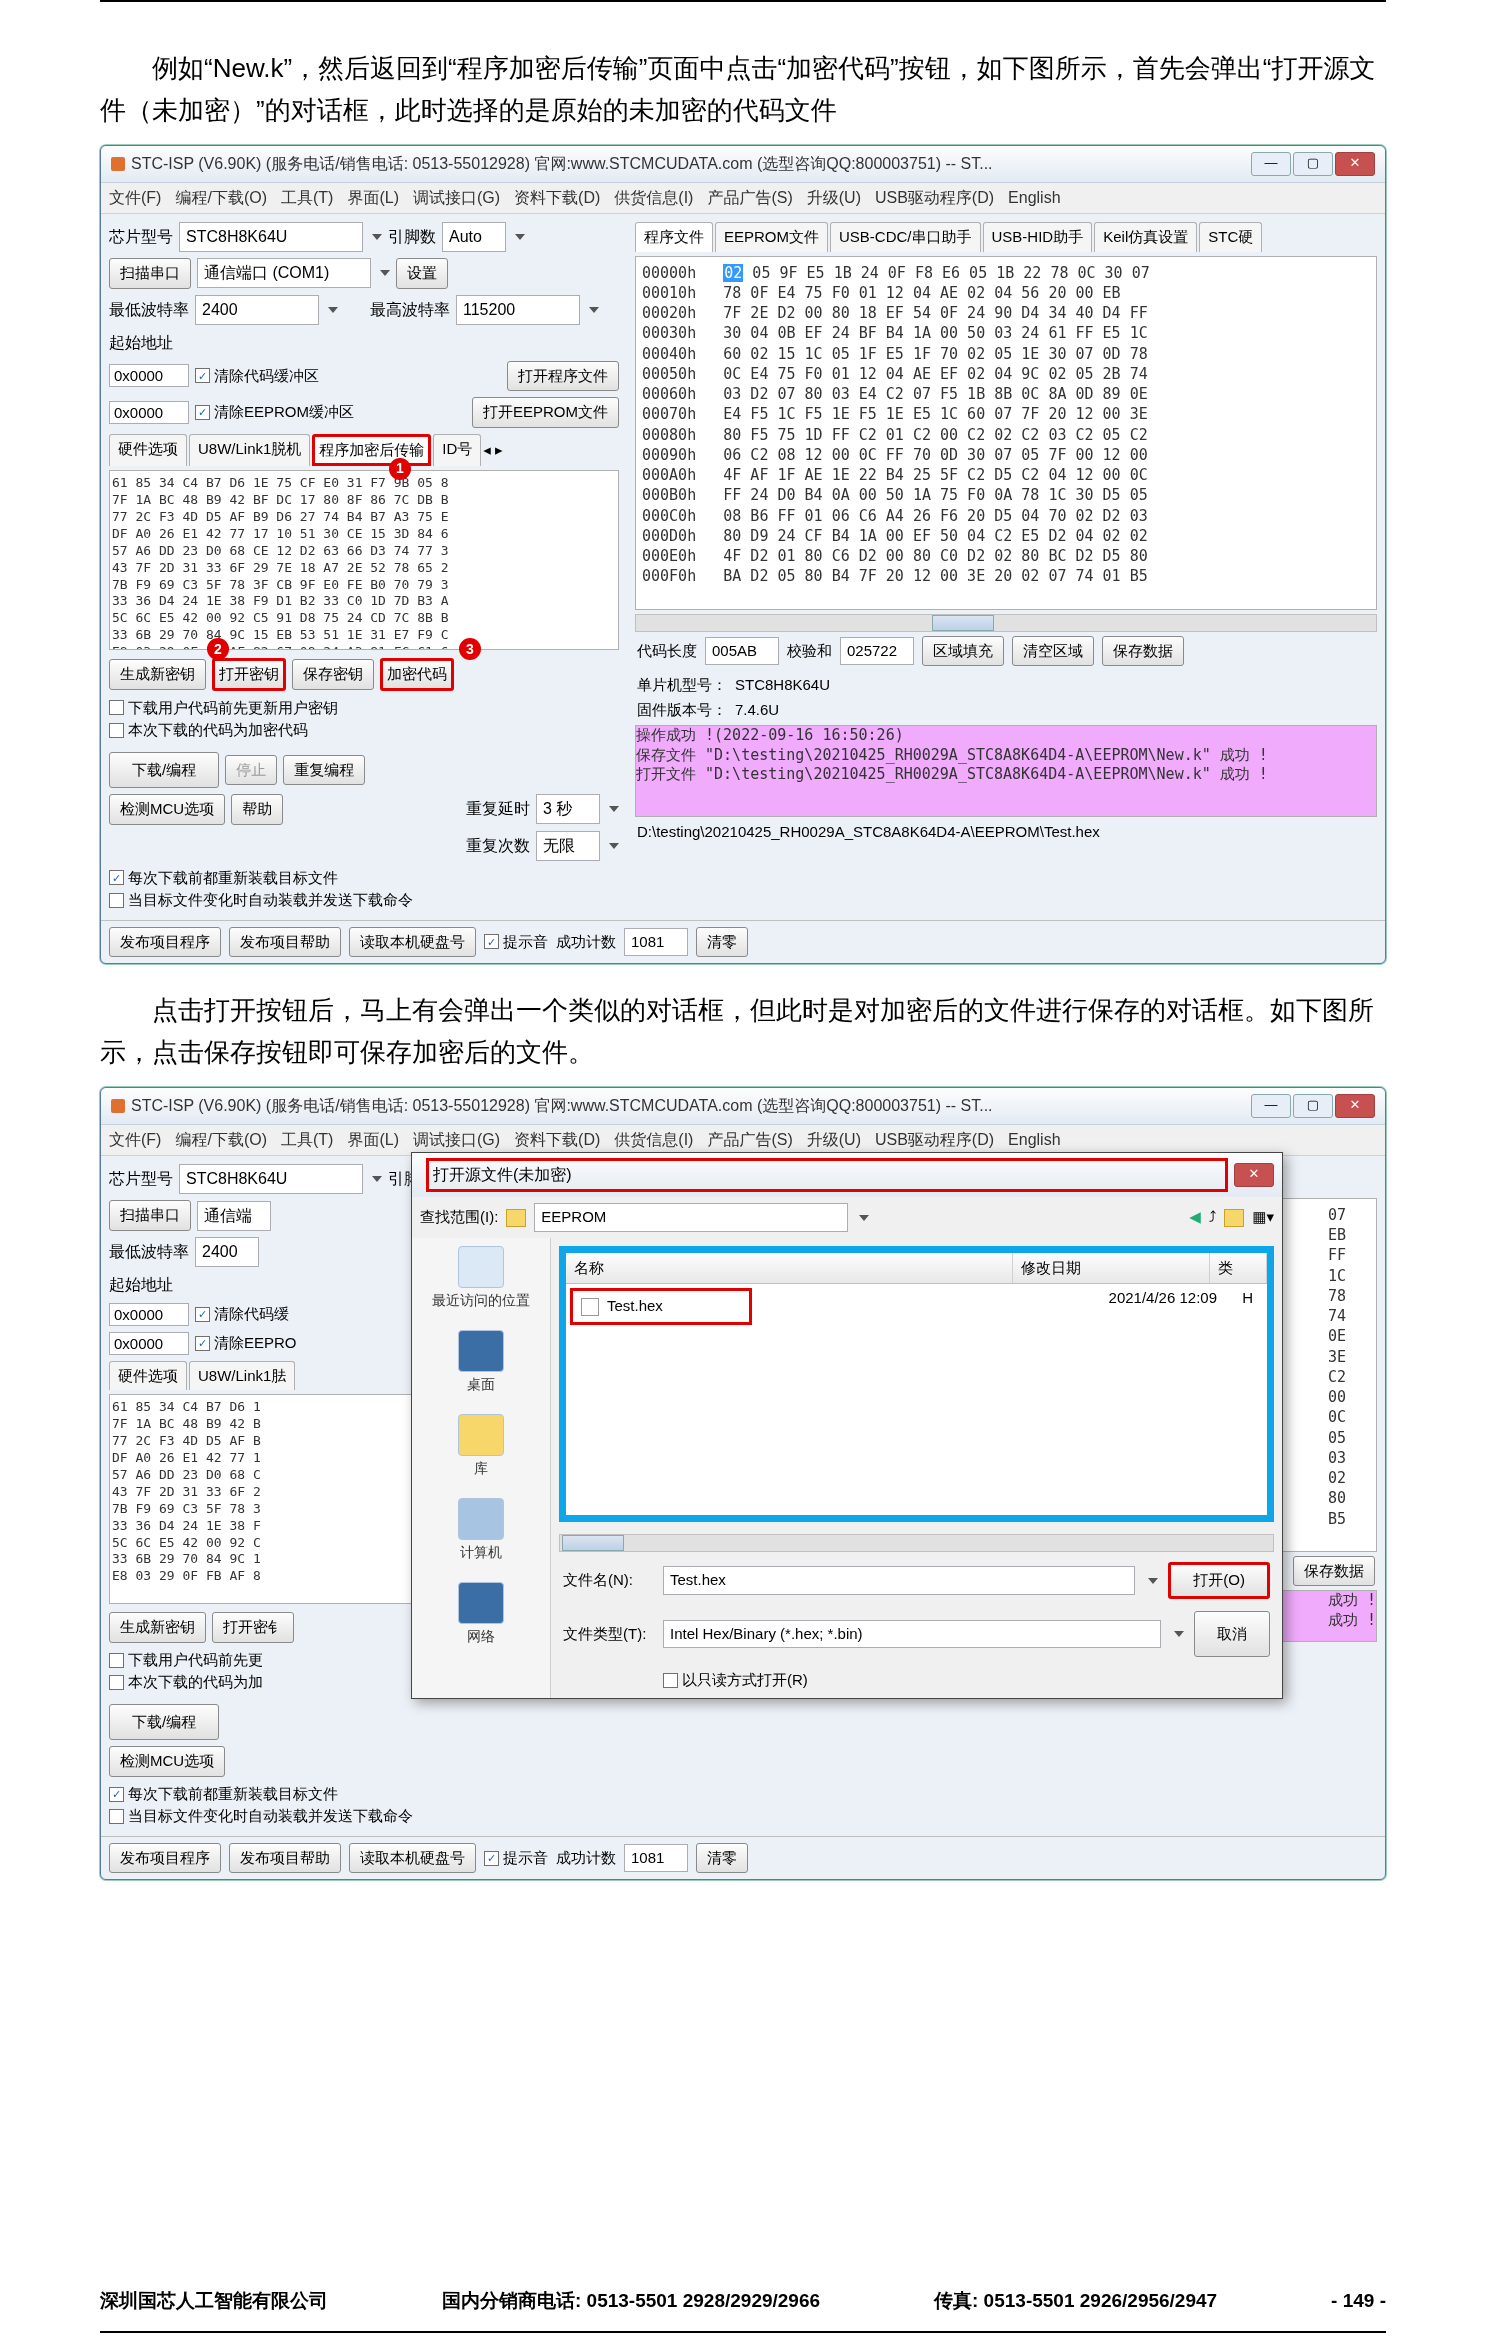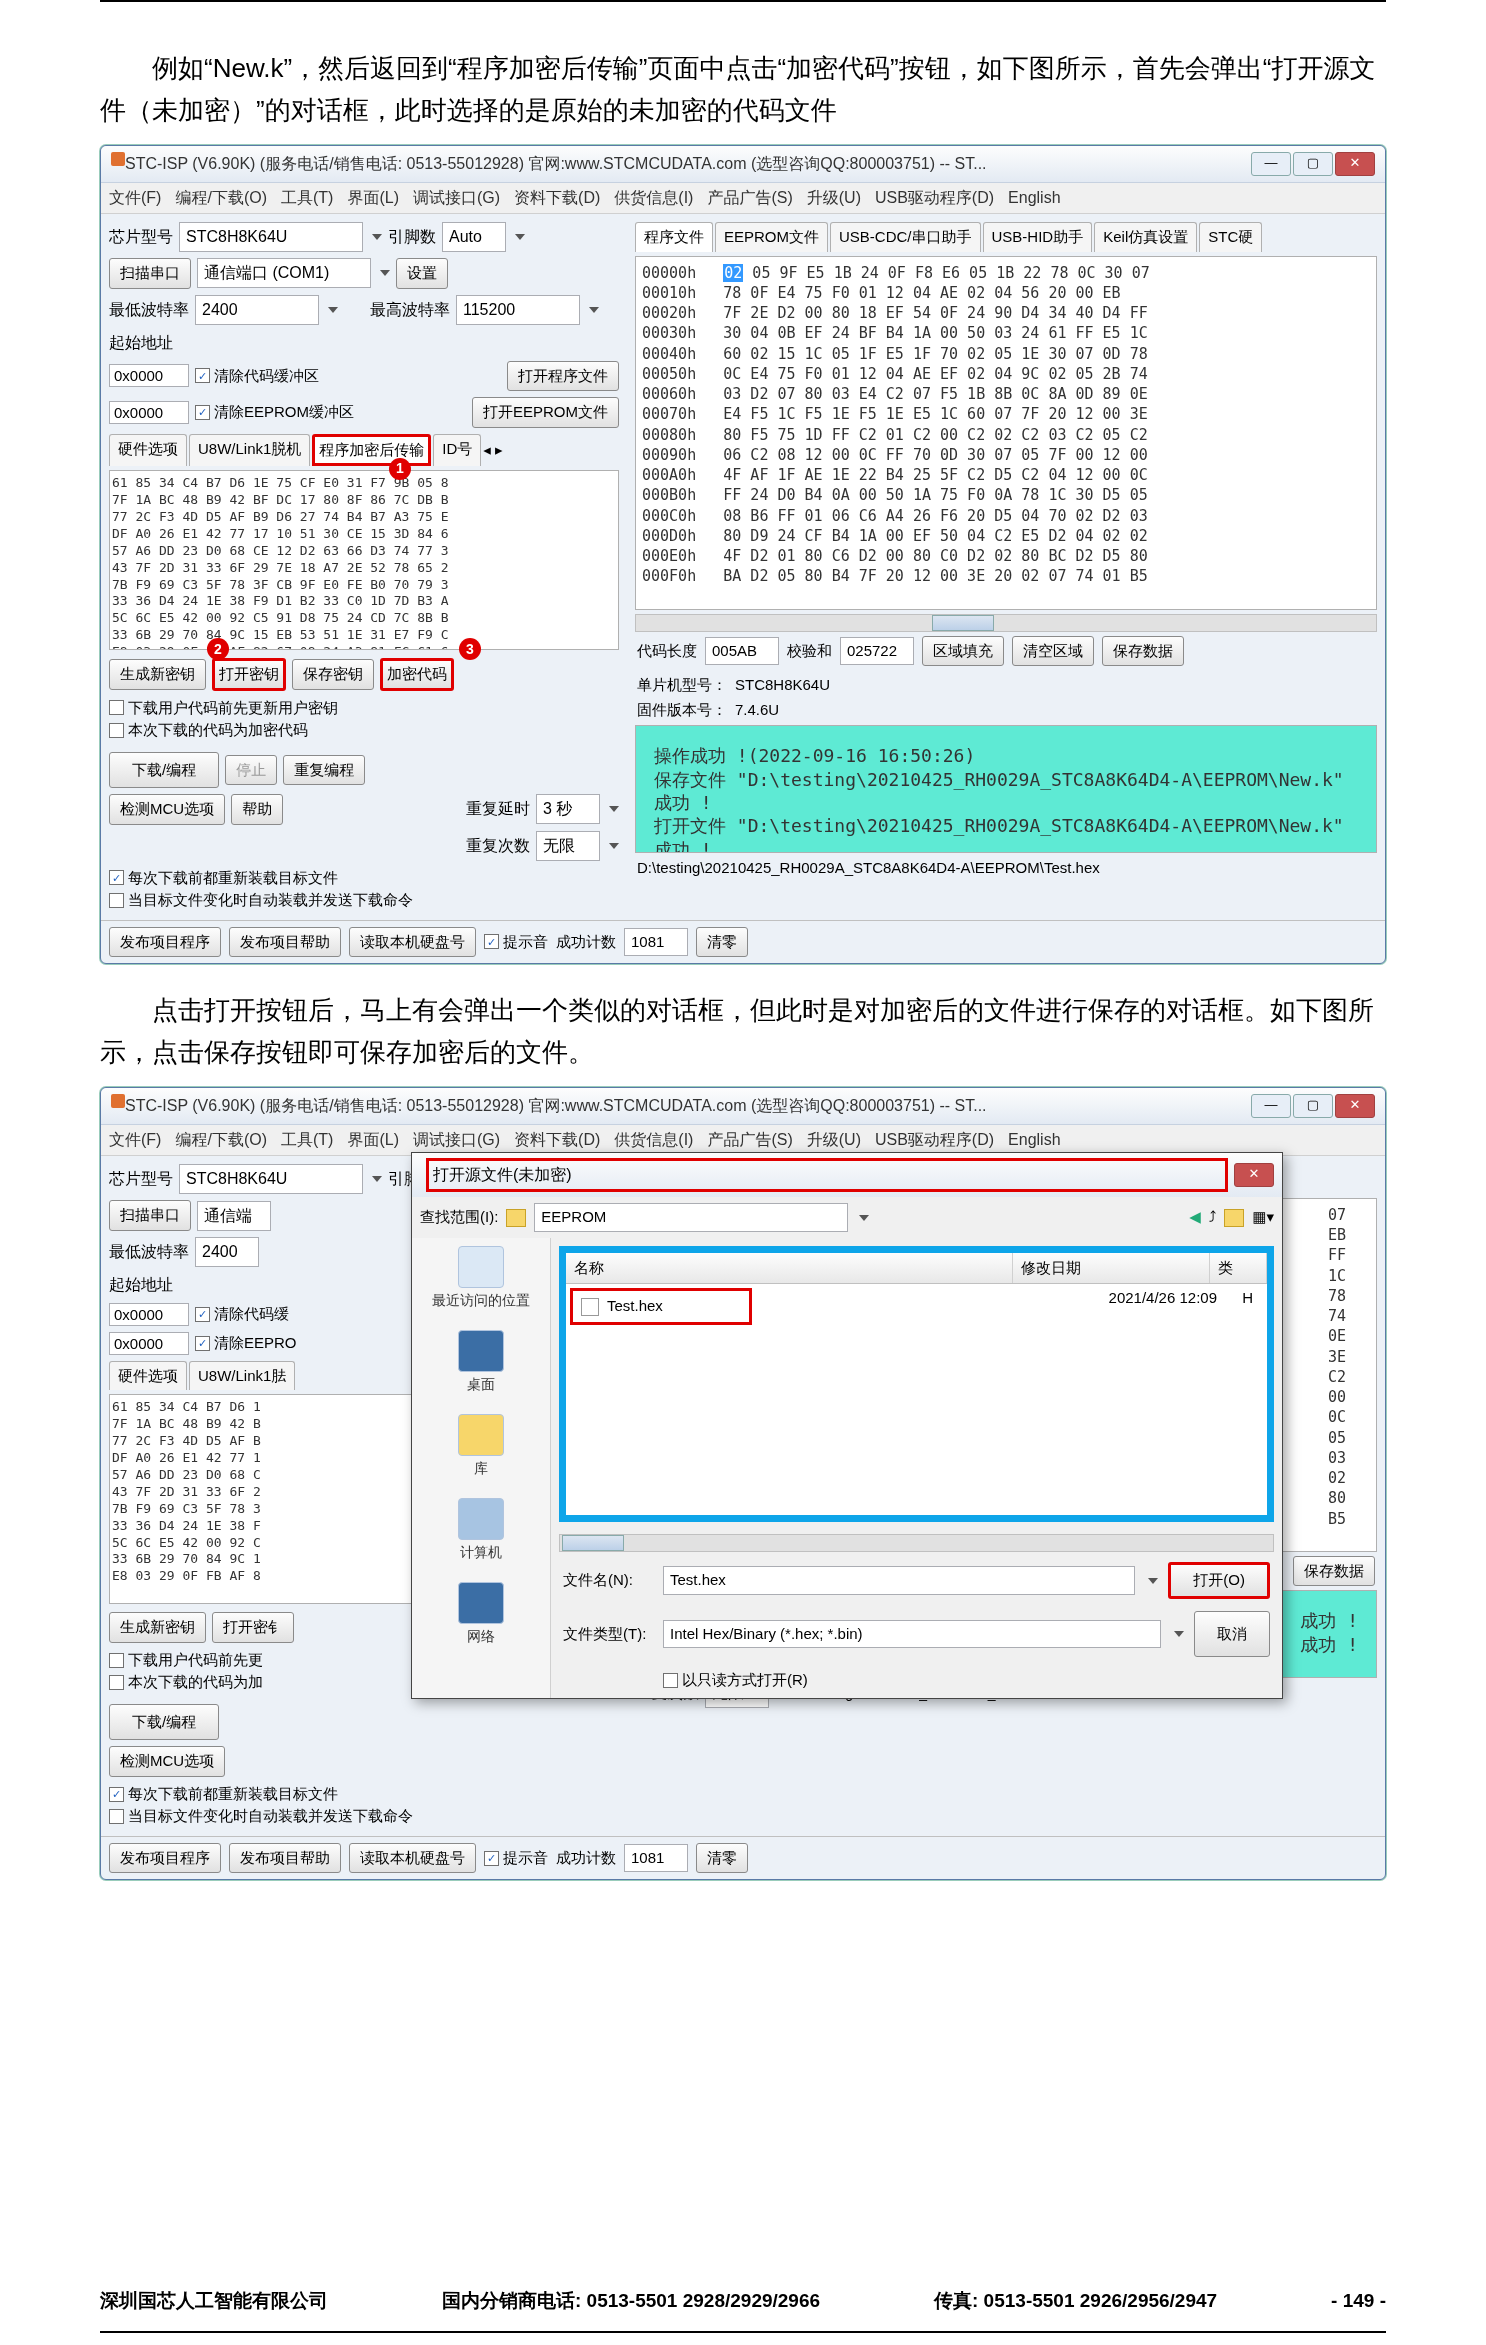--- a/index.html
+++ b/index.html
@@ -3,21 +3,21 @@
 <meta charset="utf-8">
 <style>
 body{margin:0;font-family:"Microsoft YaHei","SimSun",sans-serif;background:#fff;color:#000;font-size:17px;line-height:1.5}
 .page{width:1486px;margin:0 auto;position:relative;min-height:2345px;box-sizing:border-box}
 .hdr{display:flex;justify-content:space-between;padding:10px 100px 6px;font-size:19px;font-weight:bold}
 .hdr a{color:#0066cc;text-decoration:underline}
 .hr{border-top:2px solid #000;margin:0 100px}
 .body{padding:20px 100px 60px}
 .para{text-indent:2em;font-size:26px;line-height:1.6;margin-bottom:12px}
 .win{border:1px solid #5a7aa6;background:#ecf1f7;border-radius:6px;margin:14px 0 24px;font-size:16px;box-shadow:0 0 0 1px #9cb;position:relative}
-.titlebar{background:linear-gradient(#fdfdfd,#e3eaf3);padding:6px 10px;border-bottom:1px solid #c6d1e0;border-radius:6px 6px 0 0;display:flex;align-items:flex-start;}
+.titlebar{background:linear-gradient(#fdfdfd,#e3eaf3);padding:6px 10px;border-bottom:1px solid #c6d1e0;border-radius:6px 6px 0 0;display:flex;align-items:center;gap:6px}
 .titlebar .ico{width:14px;height:14px;background:#e07030;border-radius:2px;display:inline-block}
 .titlebar .t{flex:1;font-size:16px;color:#333}
 .wbtns{display:flex;gap:2px}
 .wbtns span{display:inline-block;width:38px;height:22px;border:1px solid #8aa;background:#e7eef7;border-radius:3px;text-align:center;font-size:13px;line-height:20px}
 .wbtns .cls{background:#c75050;color:#fff;border-color:#a04040}
 .menubar{background:#f0f0f0;border-bottom:1px solid #d0d0d0;padding:3px 8px;display:flex;gap:14px;font-size:16px;color:#333}
 .menubar span{white-space:nowrap}
 .content{display:flex;gap:16px;padding:8px}
 .leftp{width:510px;flex-shrink:0}
 .rightp{flex:1;min-width:0}
@@ -29,21 +29,21 @@
 .tabs{display:flex;gap:2px;margin-bottom:4px;font-size:15px}
 .tab{border:1px solid #b0b0b0;border-bottom:none;padding:3px 8px;background:#f5f5f5;border-radius:3px 3px 0 0;white-space:nowrap}
 .tab.active{background:#fff}
 .hexbox{border:1px solid #b0b0b0;background:#fff;padding:6px;font-family:"Consolas",monospace;font-size:15px;line-height:1.35;white-space:pre;overflow:hidden;color:#333}
 .hexbox .sel{background:#3399ff;color:#fff;padding:0 1px}
 .hl-red{border:3px solid #e00000;padding:2px 4px}
 .badge{width:22px;height:22px;border-radius:50%;background:#e00000;color:#fff;font-size:14px;display:inline-flex;align-items:center;justify-content:center;font-weight:bold;position:absolute}
 .chk{display:flex;align-items:center;gap:4px;font-size:15px}
 .chk .box{width:13px;height:13px;border:1px solid #707070;background:#fff;display:inline-flex;align-items:center;justify-content:center;font-size:11px;color:#2060c0}
 .statusrow{display:flex;align-items:center;gap:8px;font-size:15px;padding:4px 2px;flex-wrap:wrap}
-.logbox{border:1px solid #b0b0b0;background:#5eead4;padding:18px;font-size:18px;line-height:1.3;font-family:"SimSun",monospace;white-space:pre-wrap;word-break:break-all;color:#333;height:90px;overflow:hidden}
+.logbox{border:1px solid #b0b0b0;background:#f0abfc;padding:0;font-size:15px;line-height:1.3;font-family:"SimSun",monospace;white-space:pre-wrap;word-break:break-all;color:#333;height:90px;overflow:hidden}
 .bottombar{border-top:1px solid #c0c0c0;padding:6px 8px;display:flex;align-items:center;gap:8px;font-size:15px}
 .scrollbar{height:16px;background:#e1e1e1;border:1px solid #c0c0c0;position:relative;margin-top:4px}
 .scrollbar .thumb{position:absolute;left:40%;top:0;bottom:0;width:60px;background:linear-gradient(#dce5f1,#bcd0e8);border:1px solid #8aa}
 .dlg{position:absolute;left:310px;top:64px;width:870px;background:#f0f0f0;border:1px solid #444;box-shadow:4px 4px 12px rgba(0,0,0,.35);z-index:10}
 .dlg .dlgtitle{background:linear-gradient(#fdfdfd,#e3eaf3);padding:5px 8px;display:flex;align-items:center;gap:6px;font-size:16px}
 .dlg .dlgtitle .t{flex:1}
 .dlg .dlgbody{display:flex;height:460px}
 .places{width:130px;background:#f5f5f5;border-right:1px solid #d0d0d0;padding:8px 4px;display:flex;flex-direction:column;gap:19px;align-items:center;font-size:14px;color:#333}
 .place{display:flex;flex-direction:column;align-items:center;gap:2px;cursor:pointer}
 .place .pic{width:44px;height:40px;border:1px solid #b0c4de;background:#dbe8f5;border-radius:4px}

